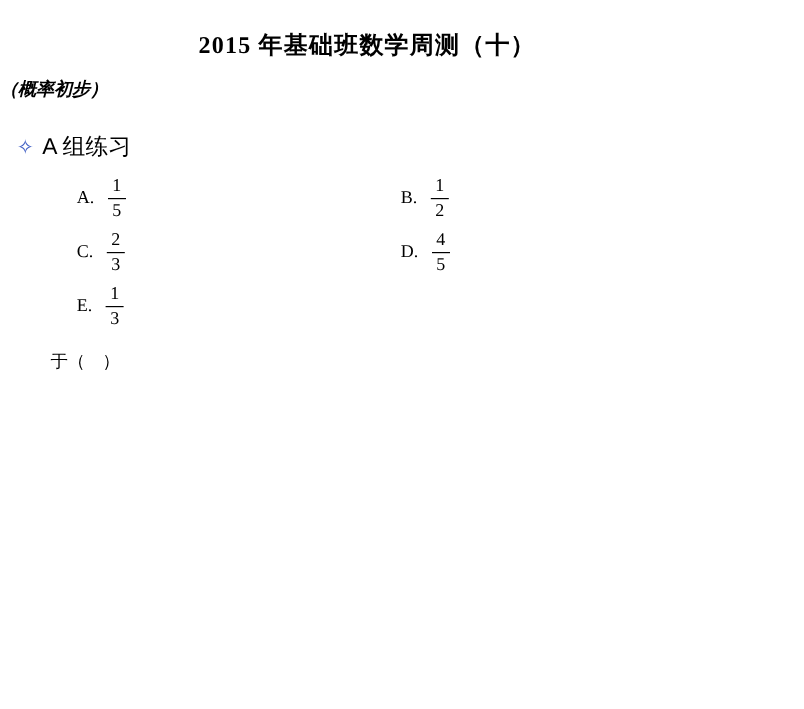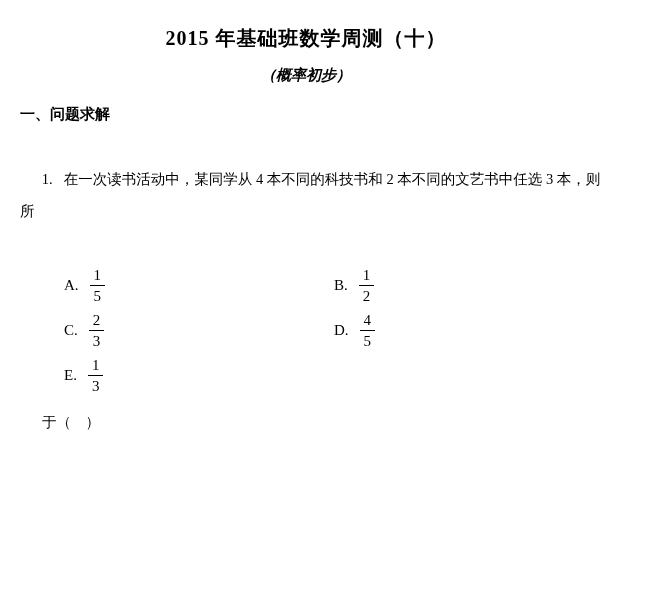--- a/index.html
+++ b/index.html
@@ -15,21 +15,20 @@
   .page { width: 612px; height: 591px; padding-top: 12px; }
 
   .title {
     text-align: center;
     font-size: 20px;
     font-weight: bold;
     line-height: 26px;
     letter-spacing: 1px;
   }
   .subtitle {
-    text-align: center;
     font-size: 15px;
     font-style: italic;
     font-weight: 600;
     margin-top: 14px;
     line-height: 20px;
   }
   .section-heading {
     margin: 26px 0 0 14px;
     font-size: 19px;
     line-height: 24px;
@@ -73,27 +72,26 @@
   .frac .den { padding: 1px 4px 0 4px; text-align: center; }
 </style>
 </head>
 <body>
 
 <div class="page">
 
   <h1 class="title">2015 年基础班数学周测（十）</h1>
   <div class="subtitle">（概率初步）</div>
 
+  <div class="section-heading">
+    <span class="star">✧</span><span>A 组练习</span>
+  </div>
 
-  <div class="subsection">一、问题求解</div>
 
   <div class="question">
-    <div class="q-line first">
-      <span class="q-num">1.</span><span>在一次读书活动中，某同学从 4 本不同的科技书和 2 本不同的文艺书中任选 3 本，则所</span>
-    </div>
 
     <div class="options">
       <div class="opt-row">
         <div class="opt left">
           <span class="opt-label">A.</span>
           <span class="frac">
             <span class="num">1</span>
             <span class="den">5</span>
           </span>
         </div>

